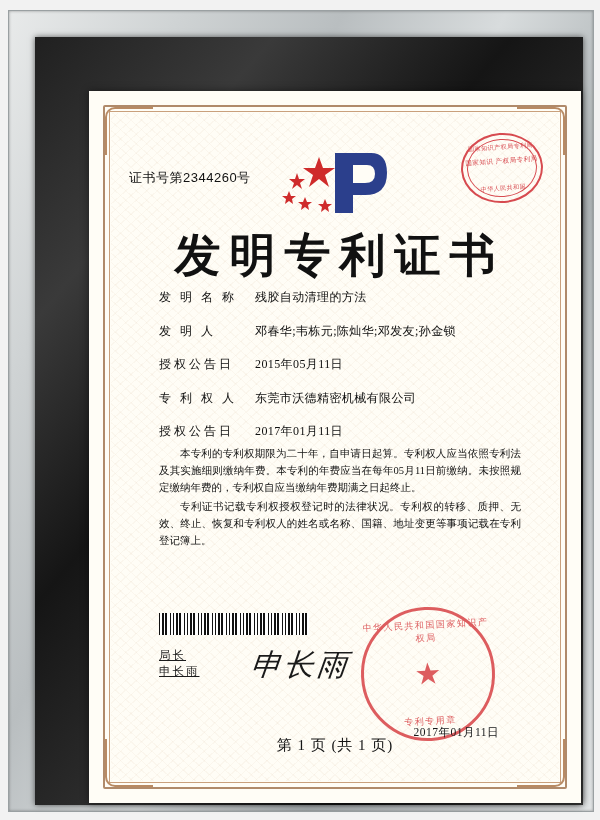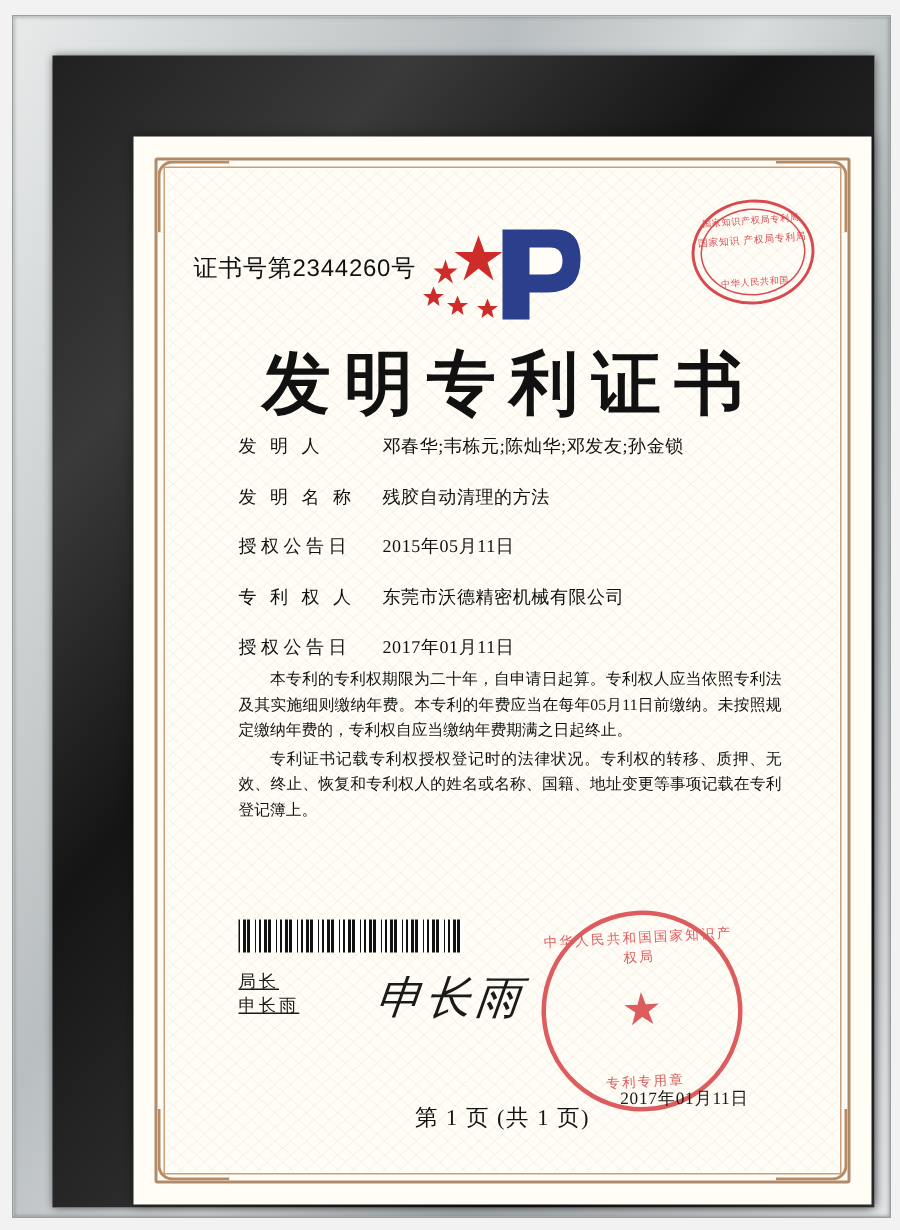--- a/index.html
+++ b/index.html
@@ -107,21 +107,21 @@
   .content {
     position: absolute;
     left: 34px; top: 34px;
     right: 34px; bottom: 34px;
     color: #1b1b1b;
   }
 
   .cert-no {
     position: absolute;
     left: 6px; top: 44px;
-    font-size: 16px;
+    font-size: 13px;
     letter-spacing: .5px;
     color: #111;
   }
 
   
   .seal-oval {
     position: absolute;
     right: 4px; top: 8px;
     width: 78px; height: 66px;
     border: 2px solid #d2333a;
@@ -342,26 +342,26 @@
               <polygon points="14,44 16,49 21,49 17,52 18,57 14,54 10,57 11,52 7,49 12,49" fill="#cf2b2b"></polygon>
               <polygon points="30,50 32,55 37,55 33,58 34,63 30,60 26,63 27,58 23,55 28,55" fill="#cf2b2b"></polygon>
               <polygon points="50,52 52,57 57,57 53,60 54,65 50,62 46,65 47,60 43,57 48,57" fill="#cf2b2b"></polygon>
             </svg>
           </div>
 
           <div class="title">发明专利证书</div>
 
           <div class="fields">
             <div class="field-row">
+              <div class="field-label">发 明 名 称</div>
+              <div class="field-value">残胶自动清理的方法</div>
+            </div>
+            <div class="field-row">
               <div class="field-label">发 明 人</div>
               <div class="field-value">邓春华;韦栋元;陈灿华;邓发友;孙金锁</div>
-            </div>
-            <div class="field-row">
-              <div class="field-label">发 明 名 称</div>
-              <div class="field-value">残胶自动清理的方法</div>
             </div>
             <div class="field-row">
               <div class="field-label">授权公告日</div>
               <div class="field-value">2015年05月11日</div>
             </div>
             <div class="field-row">
               <div class="field-label">专 利 权 人</div>
               <div class="field-value">东莞市沃德精密机械有限公司</div>
             </div>
             <div class="field-row">

